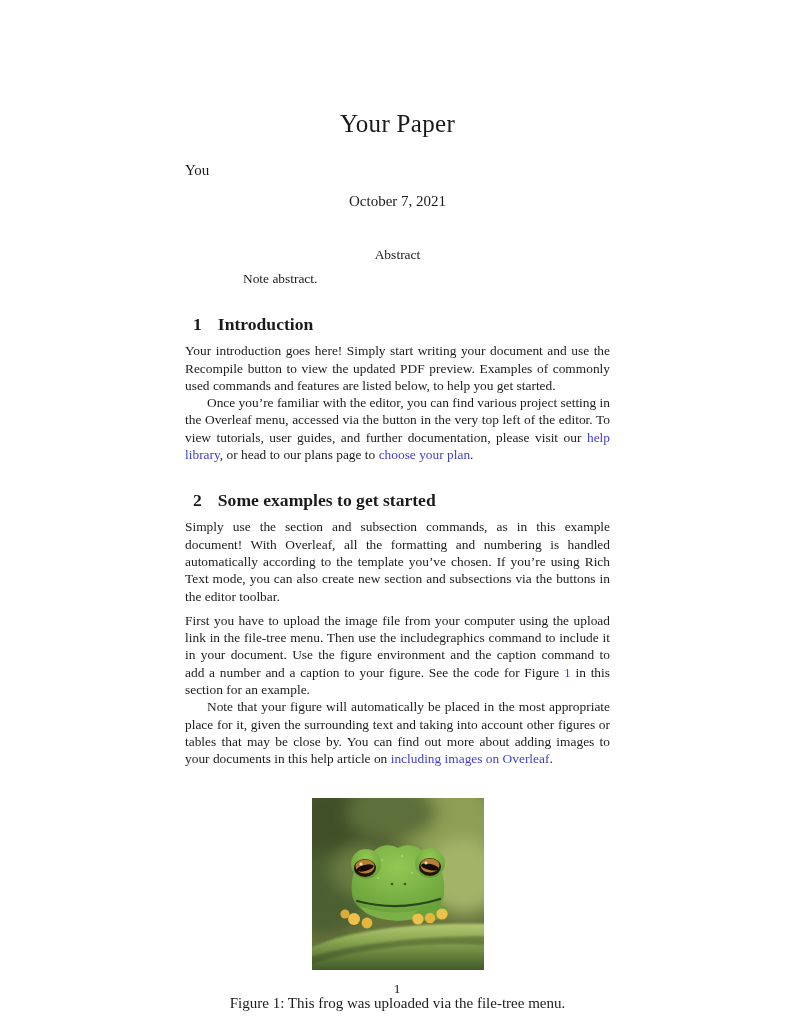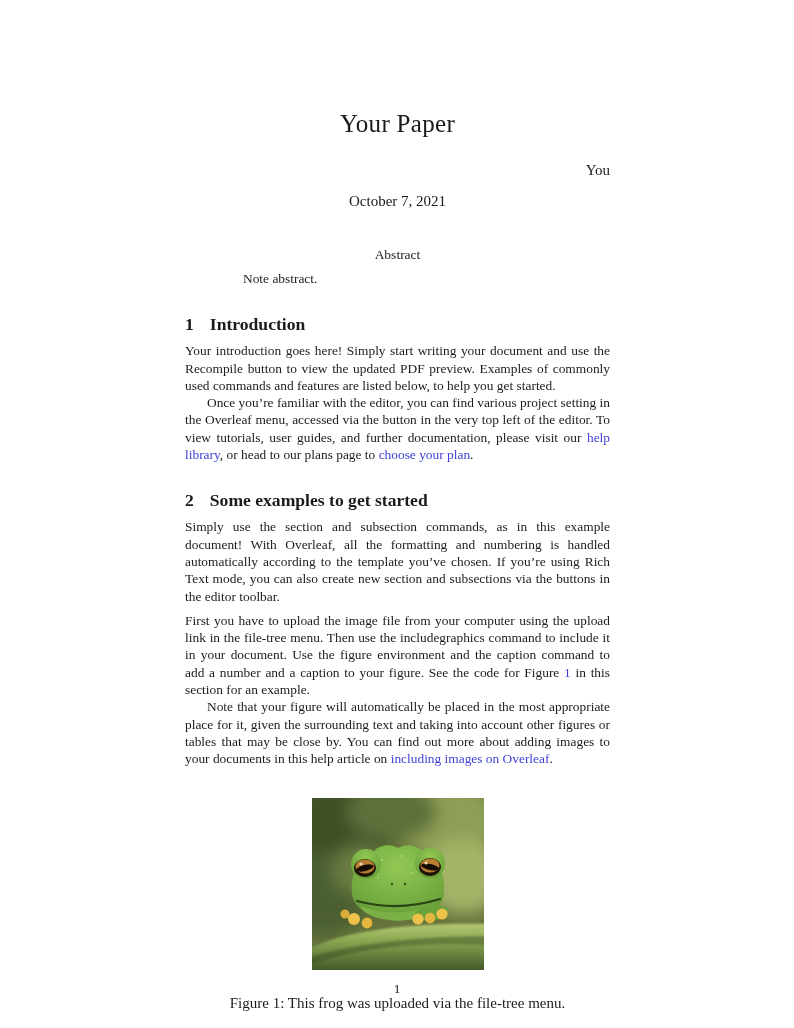--- a/index.html
+++ b/index.html
@@ -17,28 +17,28 @@
     font-family:"Liberation Serif", serif;
     box-sizing:border-box;
     padding:0 109px 0 110px;
     overflow:hidden;
   }
   .paper-title{
     font-weight:400;font-size:25px;
     text-align:center;margin:0;padding-top:110px;
     letter-spacing:.3px;
   }
-  .author{ text-align:right;font-size:15px;margin-top:24px; }
+  .author{ text-align:left;font-size:15px;margin-top:24px; }
   .date{ text-align:center;font-size:15px;margin-top:14px; }
   .abstract-heading{ text-align:center;font-weight:400;font-size:13.5px;margin-top:37px; }
   .abstract-body{
     margin:7px 42px 0;text-indent:16px;
     font-size:13.4px;line-height:17.3px;text-align:justify;
   }
-  h2.section{ font-size:17.6px;font-weight:700;margin:27px 0 0; }
+  h2.section{ font-size:17.6px;font-weight:700;margin:27px 8px 0; }
   h2.section .num{ display:inline-block;margin-right:16px; }
   h3.subsection{ font-size:14.6px;font-weight:700;margin:19px 0 0; }
   h3.subsection .num{ display:inline-block;margin-right:13px; }
   p.body{ font-size:13.4px;line-height:17.3px;text-align:justify;margin:7px 0 0; }
   p.body.cont{ text-indent:22px;margin-top:0; }
   a.doclink{ color:var(--link);text-decoration:none;cursor:pointer; }
   .figure-wrap{ margin-top:30px;text-align:center; }
   .figure-image{ display:inline-block;width:172px;height:172px;vertical-align:top; }
   .caption{ text-align:center;font-size:15px;margin-top:25px; }
   .page-number{ position:absolute;bottom:31px;left:0;right:0;text-align:center;font-size:13.4px; }

